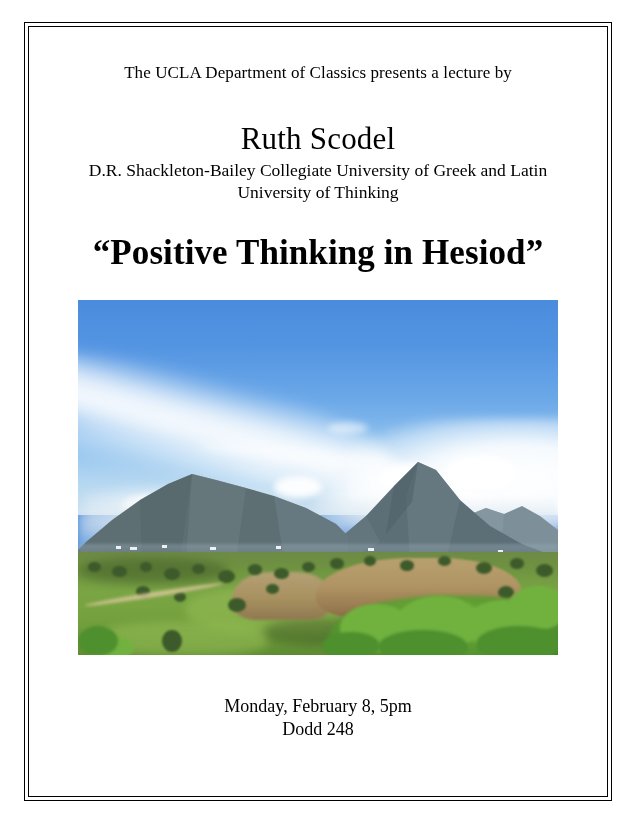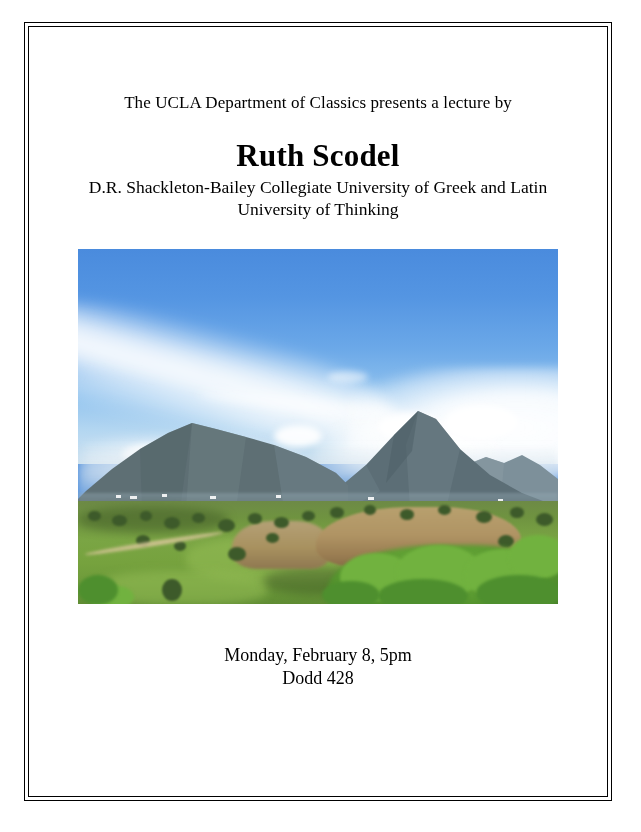--- a/index.html
+++ b/index.html
@@ -40,30 +40,30 @@
   .content {
     position: absolute;
     left: 38px;
     top: 26px;
     width: 560px;
     height: 771px;
     text-align: center;
   }
 
   .intro-line {
-    margin-top: 66px;
+    margin-top: 36px;
     font-size: 17px;
     line-height: 1.25;
     letter-spacing: 0.1px;
   }
 
   .speaker-name {
-    margin-top: 27px;
+    margin-top: 40px;
     font-size: 31px;
-    font-weight: bold;
+    font-weight: normal;
     line-height: 1.05;
     letter-spacing: 0.2px;
   }
 
   .affiliation {
     margin-top: 4px;
     font-size: 17.5px;
     line-height: 1.25;
   }
   .affiliation div { white-space: nowrap; }
@@ -336,20 +336,21 @@
 
   <div class="intro-line">The UCLA Department of Classics presents a lecture by</div>
 
   <div class="speaker-name">Ruth Scodel</div>
 
   <div class="affiliation">
     <div>D.R. Shackleton-Bailey Collegiate University of Greek and Latin</div>
     <div>University of Thinking</div>
   </div>
 
+  <div class="lecture-title">“Positive Thinking in Hesiod”</div>
 
   <div class="photo-wrap">
     <div class="photo">
 
       <div class="sky"></div>
 
       <div class="cirrus-a"></div>
       <div class="cirrus-b"></div>
       <div class="cirrus-c"></div>
       <div class="cirrus-thin"></div>
@@ -447,16 +448,16 @@
       <div class="shrub" style="left:244px; top:332px; width:58px; height:28px;"></div>
       <div class="shrub-lit" style="left:12px;  top:336px; width:44px; height:24px;"></div>
       <div class="shrub" style="left:0px;   top:326px; width:40px; height:30px;"></div>
       <div class="tree" style="left:84px; top:330px; width:20px; height:22px;"></div>
 
     </div>
   </div>
 
   <div class="event-details">
     <div>Monday, February 8, 5pm</div>
-    <div>Dodd 428</div>
+    <div>Dodd 248</div>
   </div>
 
 </div>
 
 </body></html>

